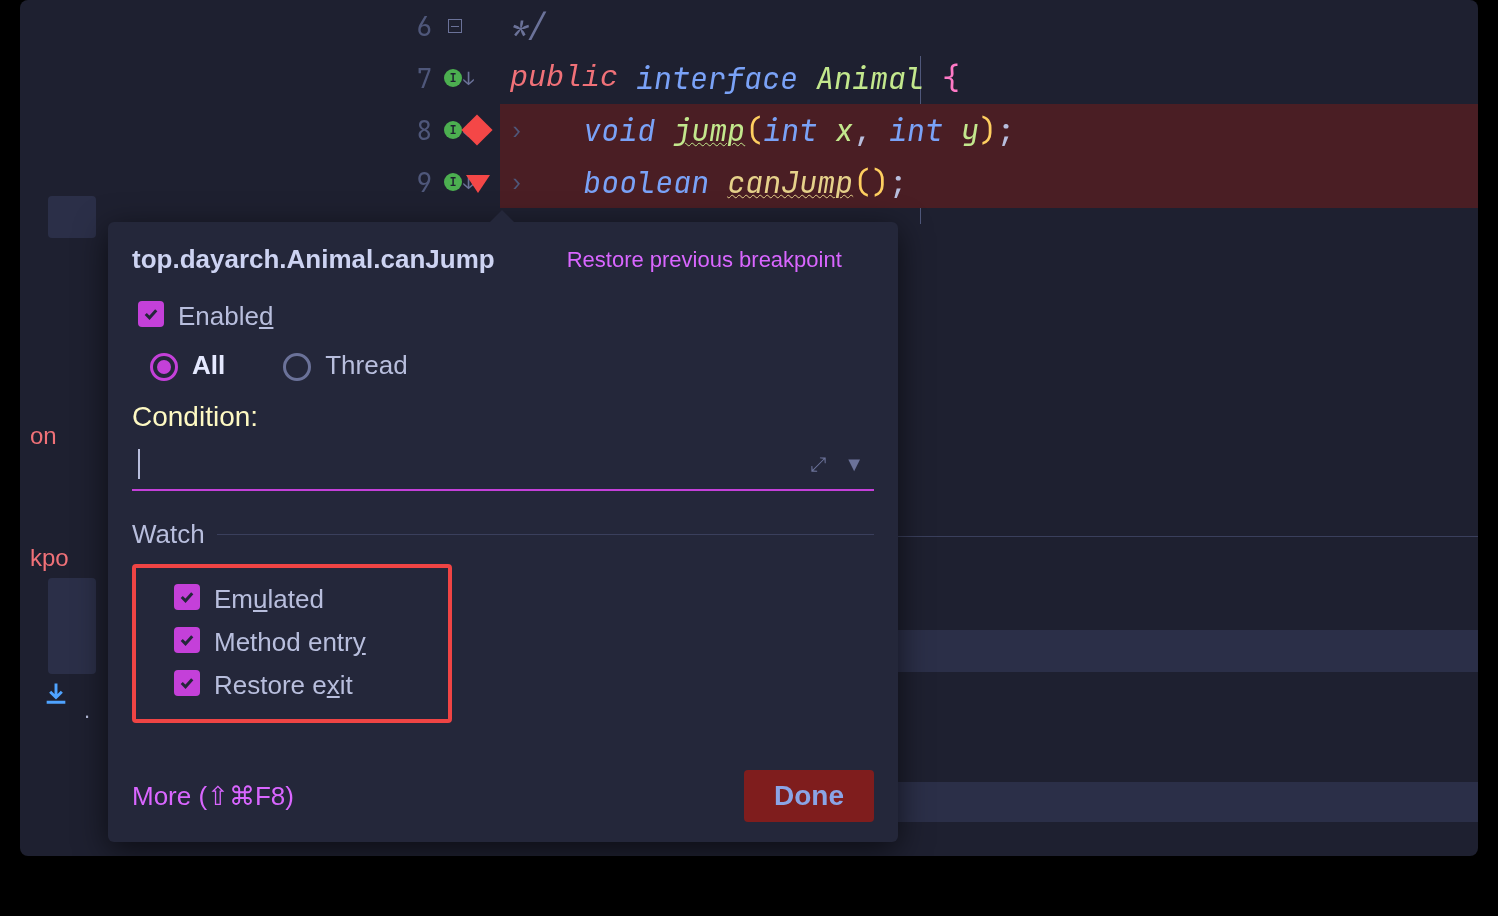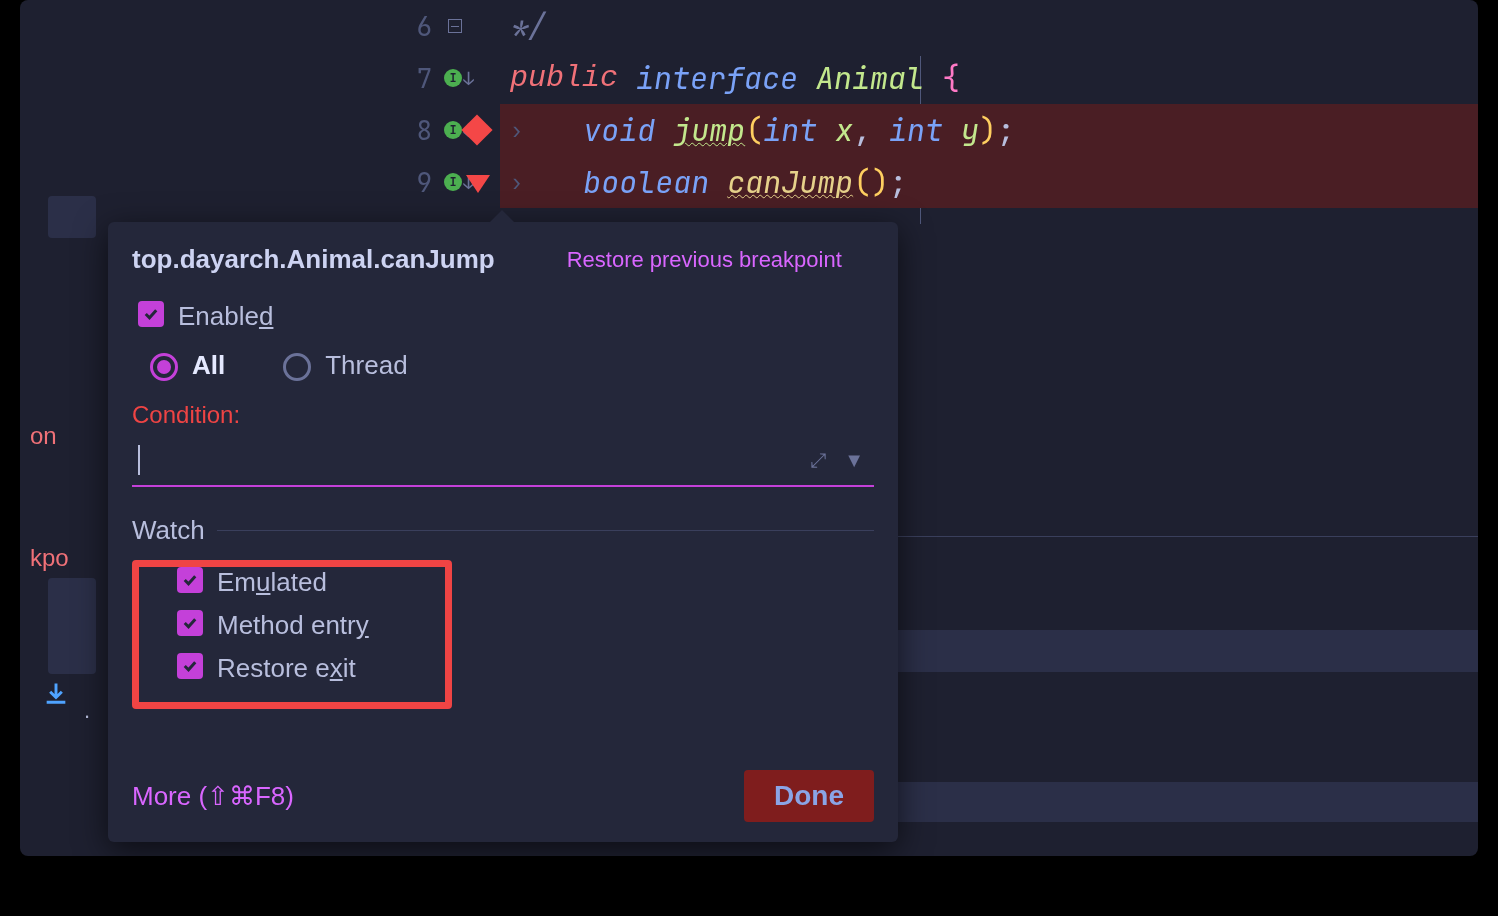--- a/index.html
+++ b/index.html
@@ -237,21 +237,21 @@
     margin-bottom: 20px;
   }
   .highlight-box {
     border: 4px solid #3dd33d;
     border-radius: 4px;
     padding: 8px 12px;
     display:flex; align-items:center; gap:14px;
   }
   .radio-group { display:flex; align-items:flex-end; gap: 14px; margin-left: 18px; }
 
-  .cond-label { font-size:24px; color:#ef4444; margin-bottom:10px; margin-top: 18px; }
+  .cond-label { font-size:28px; color:#fef9c3; margin-bottom:10px; margin-top: 18px; }
   .cond-input-wrap {
     position:relative;
     margin-bottom: 28px;
   }
   .cond-input {
     width: 100%;
     height: 48px;
     background: transparent;
     border: none;
     border-bottom: 2px solid #c440d9;
@@ -281,23 +281,23 @@
     display:flex; align-items:center; gap:12px;
     margin-bottom: 14px;
   }
   .watch-title::after {
     content:"";
     flex:1;
     height:1px;
     background:#3a3f5c;
   }
   .watch-box {
-    border: 7px solid #ef4444;
+    border: 4px solid #ef4444;
     border-radius:4px;
-    padding: 0 24px 18px 38px;
+    padding: 16px 24px 18px 38px;
     display:inline-block;
     min-width: 320px;
   }
   .watch-box .row { margin-bottom: 12px; }
   .watch-box .row:last-child { margin-bottom:0; }
 
   .popup-footer {
     position:absolute;
     left:24px; right:24px; bottom:20px;
     display:flex;

